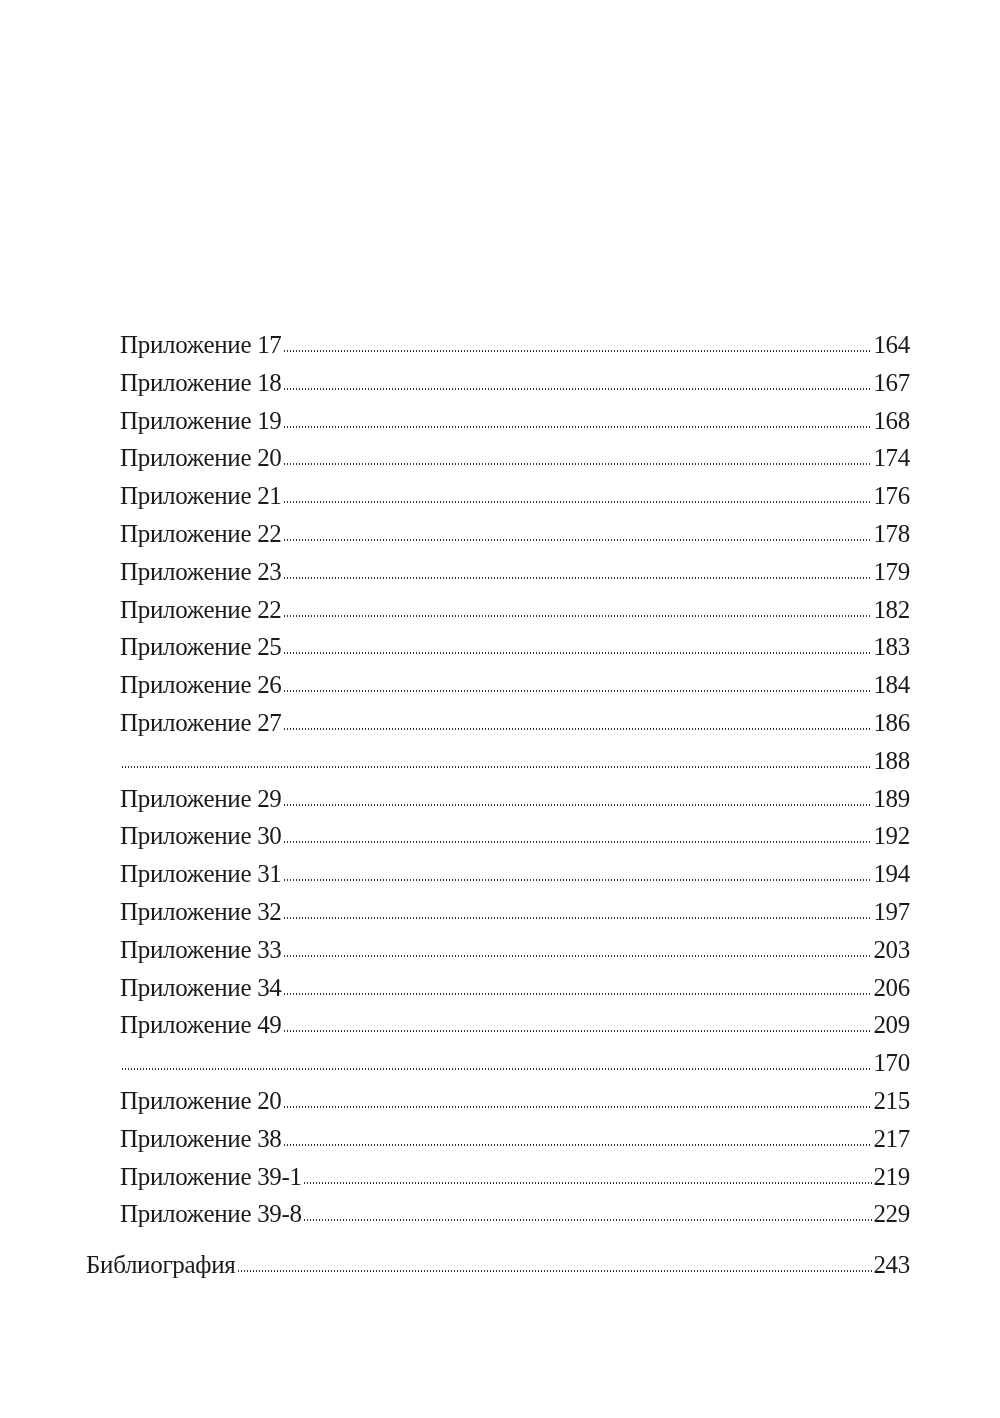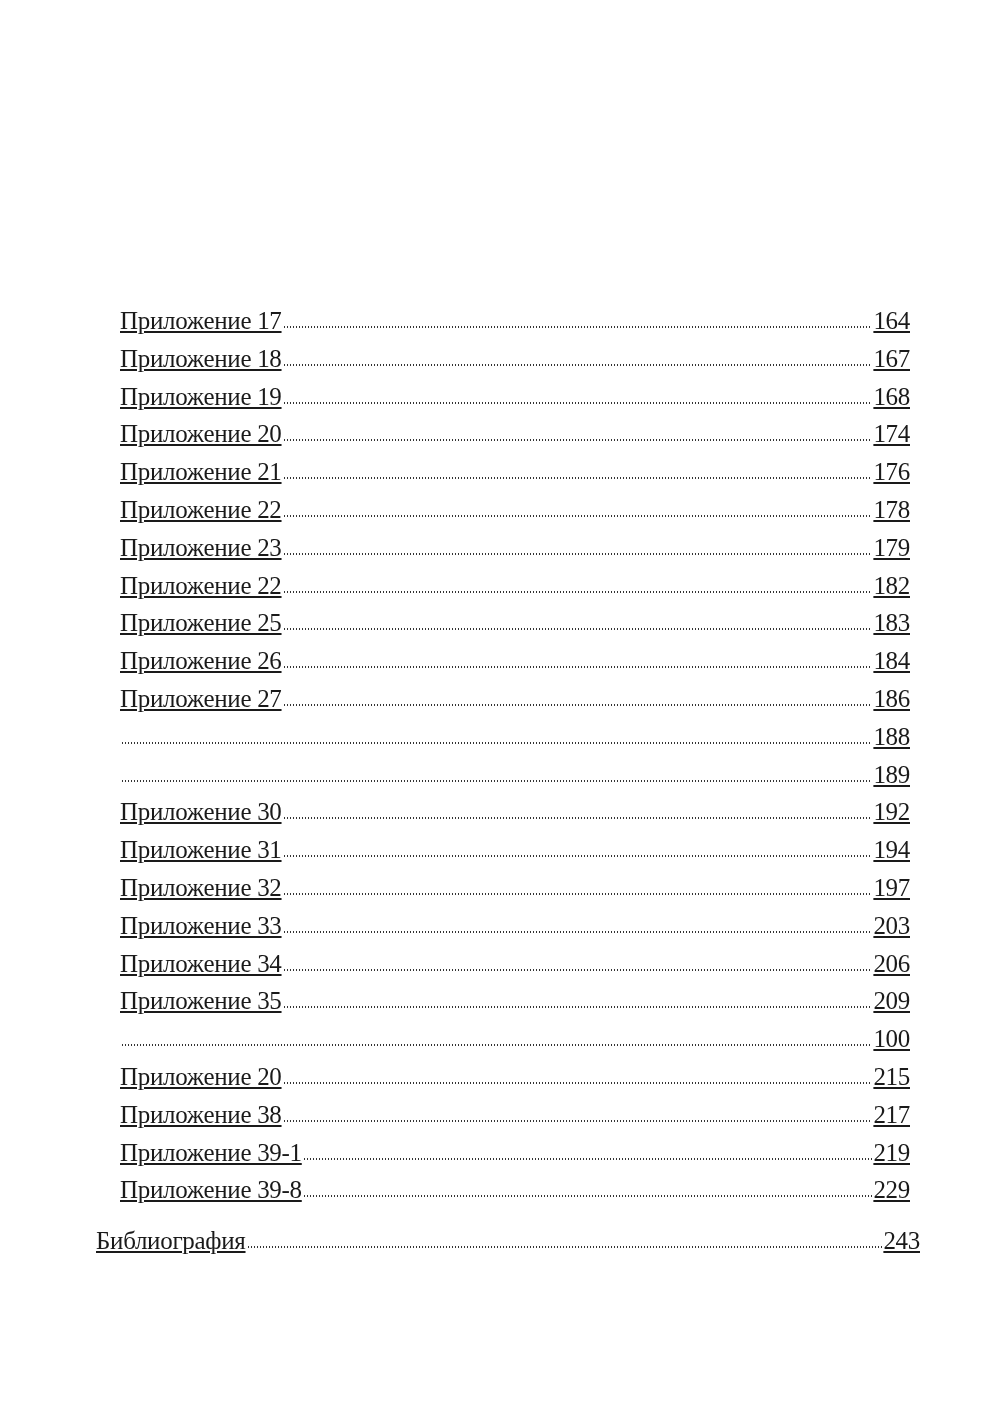--- a/index.html
+++ b/index.html
@@ -22,28 +22,27 @@
       width: 1000px;
     }
     .toc-row {
       position: absolute;
       display: flex;
       align-items: baseline;
       height: 36px;
       font-size: 25px;
       line-height: 36px;
       letter-spacing: -0.3px;
-      text-decoration: underline;
     }
     .toc-row.sub {
       left: 120px;
       width: 790px;
     }
     .toc-row.main {
-      left: 96px;
+      left: 86px;
       width: 824px;
     }
     .toc-label {
       white-space: nowrap;
       flex: 0 0 auto;
     }
     .toc-leader {
       flex: 1 1 auto;
       margin: 0 1px;
       height: 2px;
@@ -52,20 +51,21 @@
       top: -1px;
       background-image: radial-gradient(circle, #333 0.8px, transparent 1px);
       background-size: 3px 2px;
       background-repeat: repeat-x;
       background-position: left bottom;
     }
     .toc-page {
       flex: 0 0 auto;
       white-space: nowrap;
       text-align: right;
+      margin-top: 24px;
     }
   </style>
 </head>
 <body>
 
 <div class="toc">
   <div class="toc-row sub" style="top:0px">
     <span class="toc-label">Приложение 17</span>
     <span class="toc-leader"></span>
     <span class="toc-page">164</span>
@@ -118,20 +118,21 @@
   <div class="toc-row sub" style="top:378px">
     <span class="toc-label">Приложение 27</span>
     <span class="toc-leader"></span>
     <span class="toc-page">186</span>
   </div>
   <div class="toc-row sub" style="top:415.8px">
     <span class="toc-leader"></span>
     <span class="toc-page">188</span>
   </div>
   <div class="toc-row sub" style="top:453.6px">
+    <span class="toc-label">Приложение 29</span>
     <span class="toc-leader"></span>
     <span class="toc-page">189</span>
   </div>
   <div class="toc-row sub" style="top:491.4px">
     <span class="toc-label">Приложение 30</span>
     <span class="toc-leader"></span>
     <span class="toc-page">192</span>
   </div>
   <div class="toc-row sub" style="top:529.2px">
     <span class="toc-label">Приложение 31</span>
@@ -147,27 +148,27 @@
     <span class="toc-label">Приложение 33</span>
     <span class="toc-leader"></span>
     <span class="toc-page">203</span>
   </div>
   <div class="toc-row sub" style="top:642.6px">
     <span class="toc-label">Приложение 34</span>
     <span class="toc-leader"></span>
     <span class="toc-page">206</span>
   </div>
   <div class="toc-row sub" style="top:680.4px">
-    <span class="toc-label">Приложение 35</span>
+    <span class="toc-label">Приложение 49</span>
     <span class="toc-leader"></span>
     <span class="toc-page">209</span>
   </div>
   <div class="toc-row sub" style="top:718.2px">
     <span class="toc-leader"></span>
-    <span class="toc-page">100</span>
+    <span class="toc-page">170</span>
   </div>
   <div class="toc-row sub" style="top:756px">
     <span class="toc-label">Приложение 20</span>
     <span class="toc-leader"></span>
     <span class="toc-page">215</span>
   </div>
   <div class="toc-row sub" style="top:793.8px">
     <span class="toc-label">Приложение 38</span>
     <span class="toc-leader"></span>
     <span class="toc-page">217</span>

